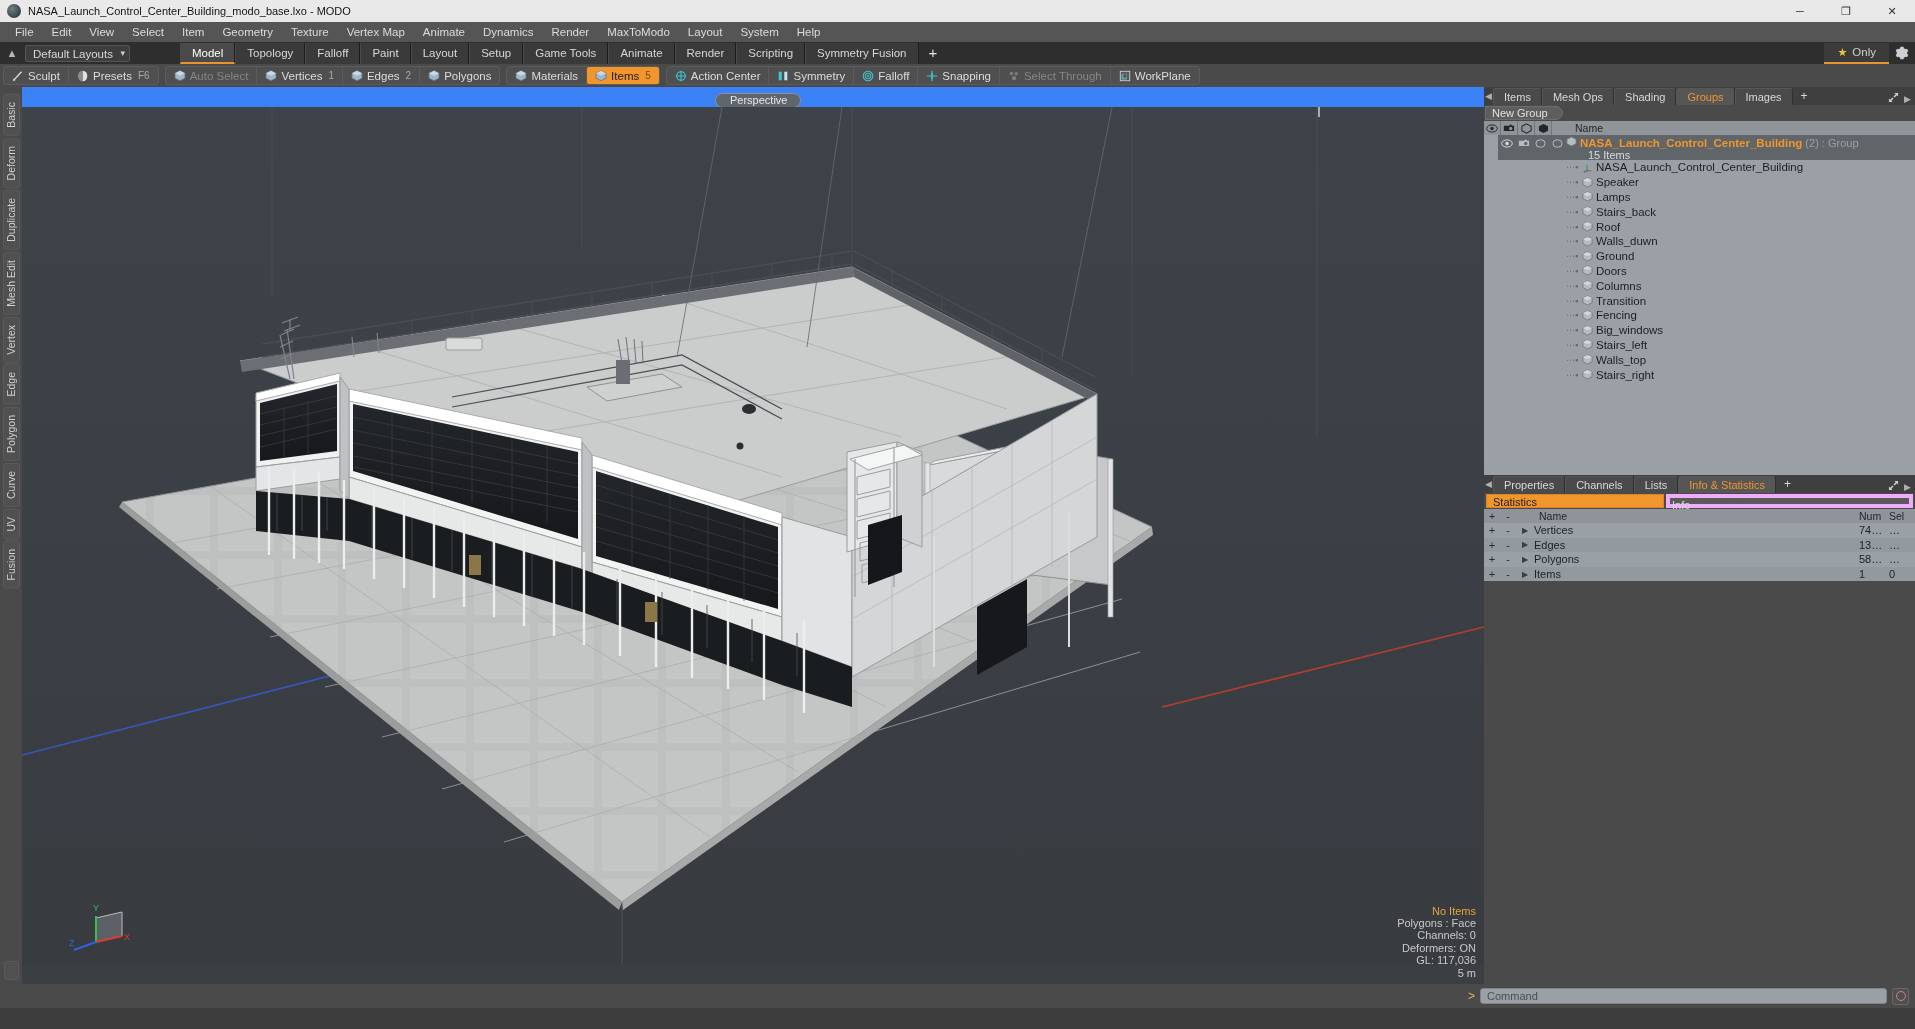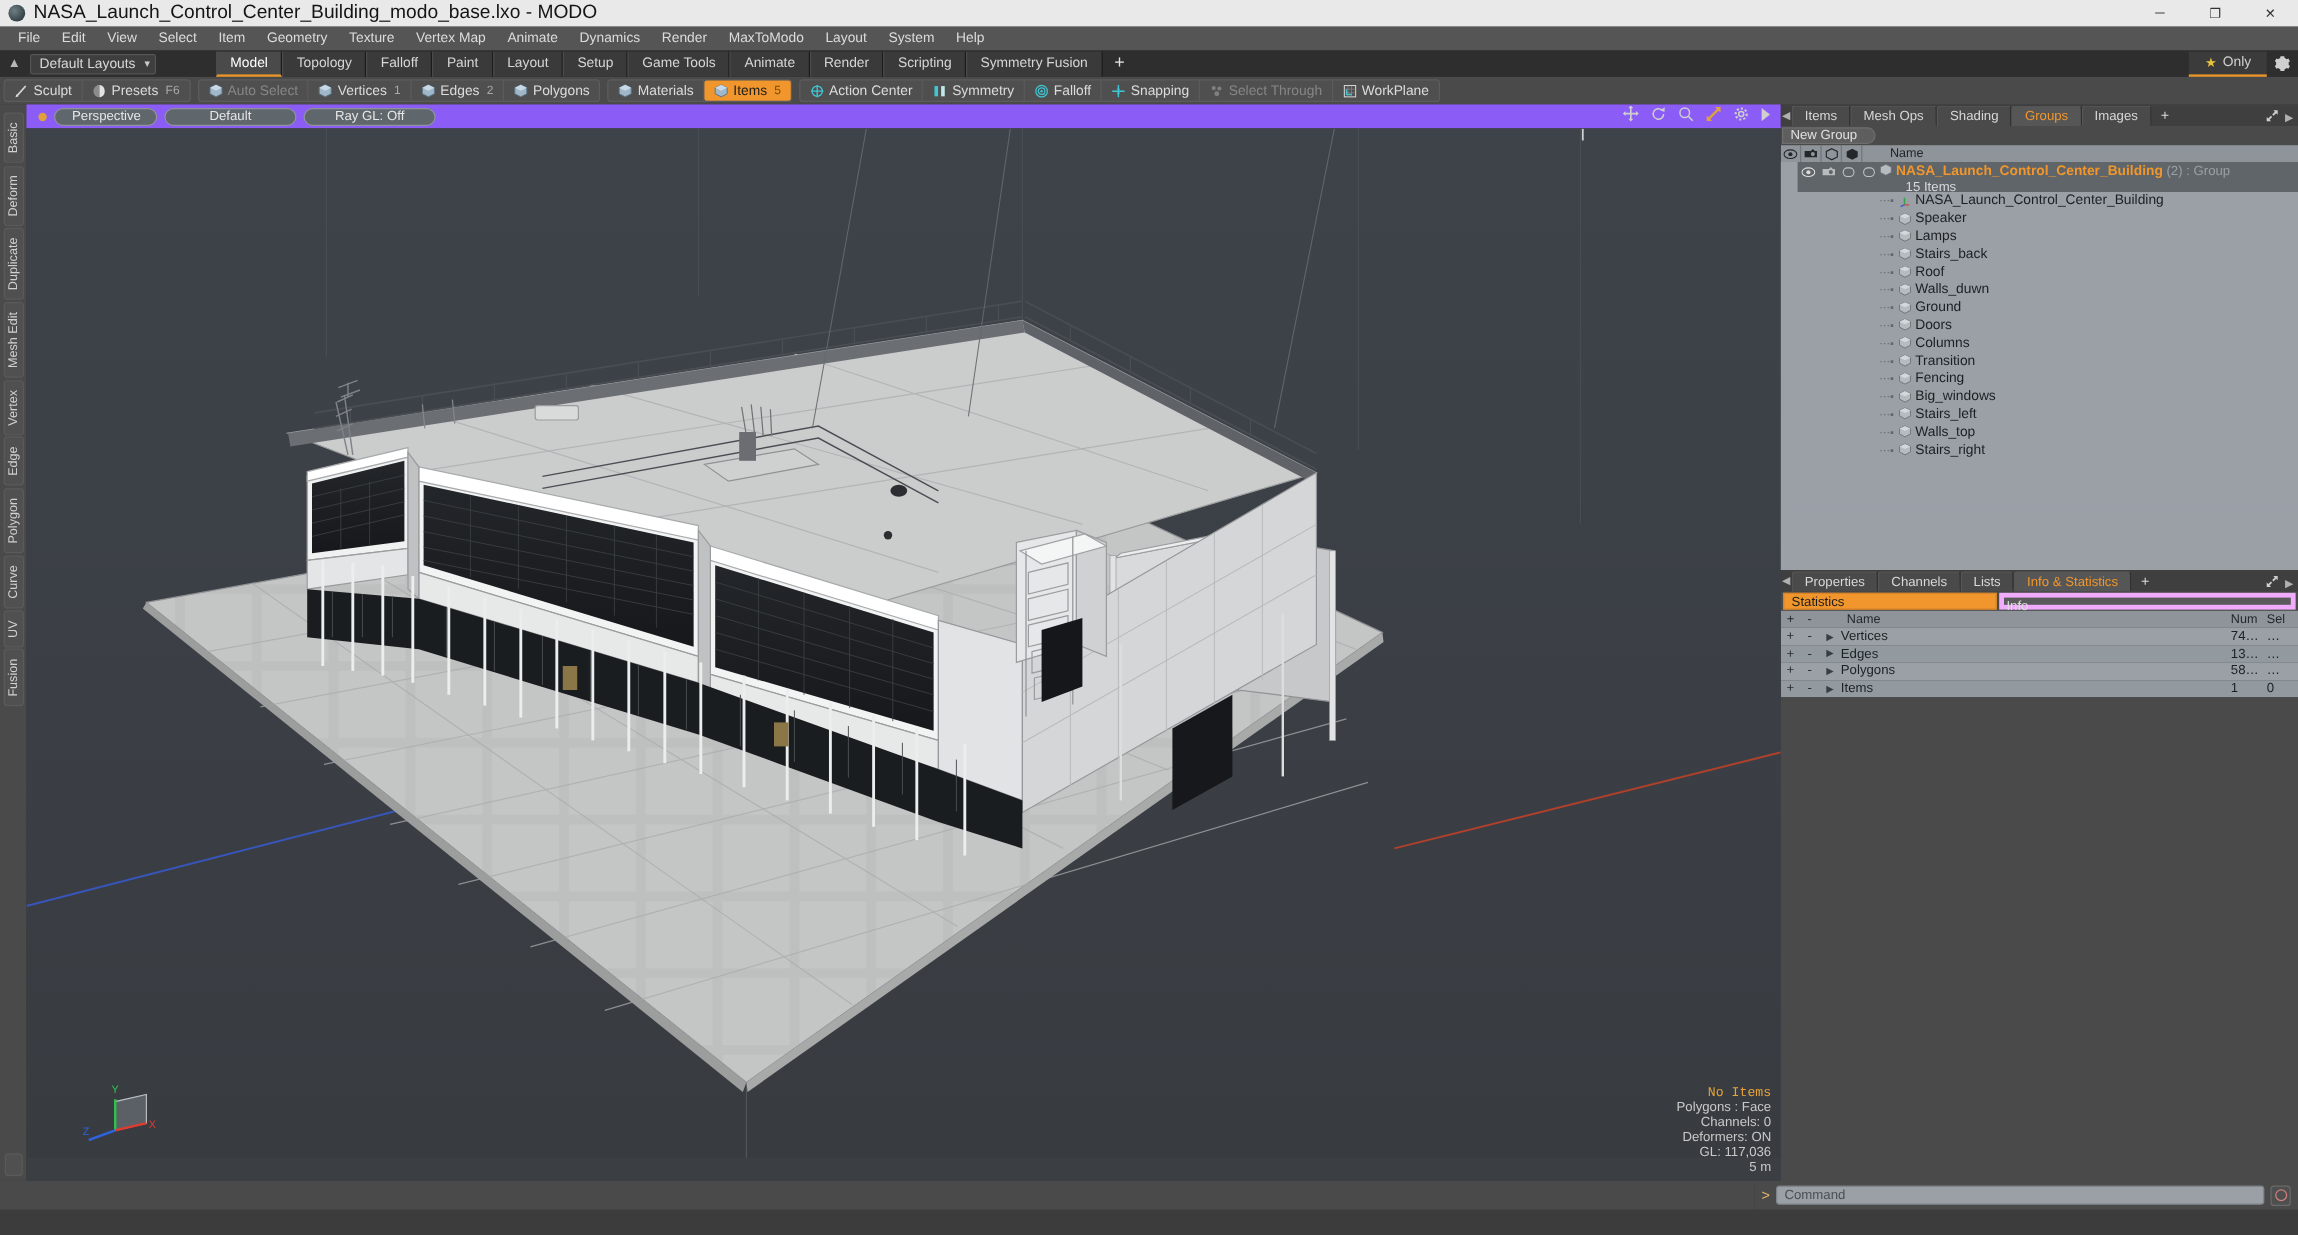--- a/index.html
+++ b/index.html
@@ -5,21 +5,21 @@
   * { box-sizing: border-box; margin:0; padding:0; }
   html,body { width:1915px; height:1029px; overflow:hidden; background:#3c3c3c;
     font-family:"Liberation Sans", sans-serif; color:#d2d2d2; }
 
   
   #titlebar { height:22px; background:#e9e9e9; display:flex; align-items:center;
     color:#1a1a1a; font-size:11px; position:relative; }
   #titlebar .app-icon { width:14px; height:14px; border-radius:50%;
     background:radial-gradient(circle at 35% 35%, #6f7f84, #1d2a2e);
     margin:0 7px 0 7px; flex:none; }
-  #titlebar .ttl { font-size:16px; color:#141414; }
+  #titlebar .ttl { font-size:11px; color:#141414; }
   #winbtns { margin-left:auto; display:flex; height:22px; }
   #winbtns div { width:46px; height:22px; display:flex; align-items:center;
     justify-content:center; font-size:11px; color:#333; }
 
   
   #menubar { height:20px; background:#555555; display:flex; align-items:center;
     padding-left:6px; font-size:11.5px; color:#dcdcdc; }
   #menubar .mi { padding:0 9px; line-height:20px; height:20px; white-space:nowrap; }
 
   
@@ -66,36 +66,36 @@
   #lefttabs .vt { writing-mode:vertical-rl; text-orientation:mixed; transform:rotate(180deg);
     font-size:10.5px; color:#d0d0d0; padding:7px 1px; border:1px solid #5a5a5a;
     border-radius:3px; background:#505050; margin-bottom:2px; width:17px; text-align:center; }
   #lefttabs .vt.first { margin-top:2px; }
   #lefttabs .pad { flex:1; }
   #lefttabs .sq { width:15px; height:19px; border:1px solid #5a5a5a; border-radius:3px;
     background:#505050; margin-bottom:4px; }
 
   
   #vpcol { width:1462px; display:flex; flex-direction:column; background:#3c3c3c; }
-  #vphead { height:20px; background:#8b5cf6; display:flex; align-items:center;
-    padding-left:10px; gap:6px; position:relative; }
+  #vphead { height:20px; background:#3b82f6; display:flex; align-items:center;
+    padding-left:10px; gap:6px; position:relative;flex-direction:column; }
   #vphead .dot { width:7px; height:7px; border-radius:50%; background:#e0a13c; }
   #vphead .pill { border:1px solid #8d949b; border-radius:9px; padding:0 14px;
     height:15px; line-height:13px; font-size:11px; color:#e6e6e6; background:#5f666c;
     text-align:center; }
   #vpicons { margin-left:auto; display:flex; align-items:center; gap:9px; padding-right:8px; }
 
   #viewport { flex:1; position:relative; background:#3b3f44; overflow:hidden; }
   #vpfoot { height:19px; background:#4a4a4a; display:flex; align-items:center;
     justify-content:center; font-size:11px; color:#9a9a9a; }
 
   
   #vpinfo { position:absolute; right:8px; bottom:5px; text-align:right;
     font-size:11px; line-height:12.4px; color:#c9c9c9; }
-  #vpinfo .hi { color:#e8a33a;font-family:Liberation Mono, monospace; }
+  #vpinfo .hi { color:#e8a33a; }
 
   
   #gizmo { position:absolute; left:44px; bottom:18px; width:70px; height:70px; }
 
   
   #right { width:431px; background:#4a4a4a; display:flex; flex-direction:column; }
   .ptabbar { height:18px; background:#3f3f3f; display:flex; align-items:flex-end;
     font-size:11px; position:relative; }
   .ptabbar .arrowl { width:9px; text-align:center; color:#b0b0b0; font-size:9px; line-height:17px;}
   .ptabbar .ptab { padding:0 10px; height:17px; line-height:17px; color:#d8d8d8;

